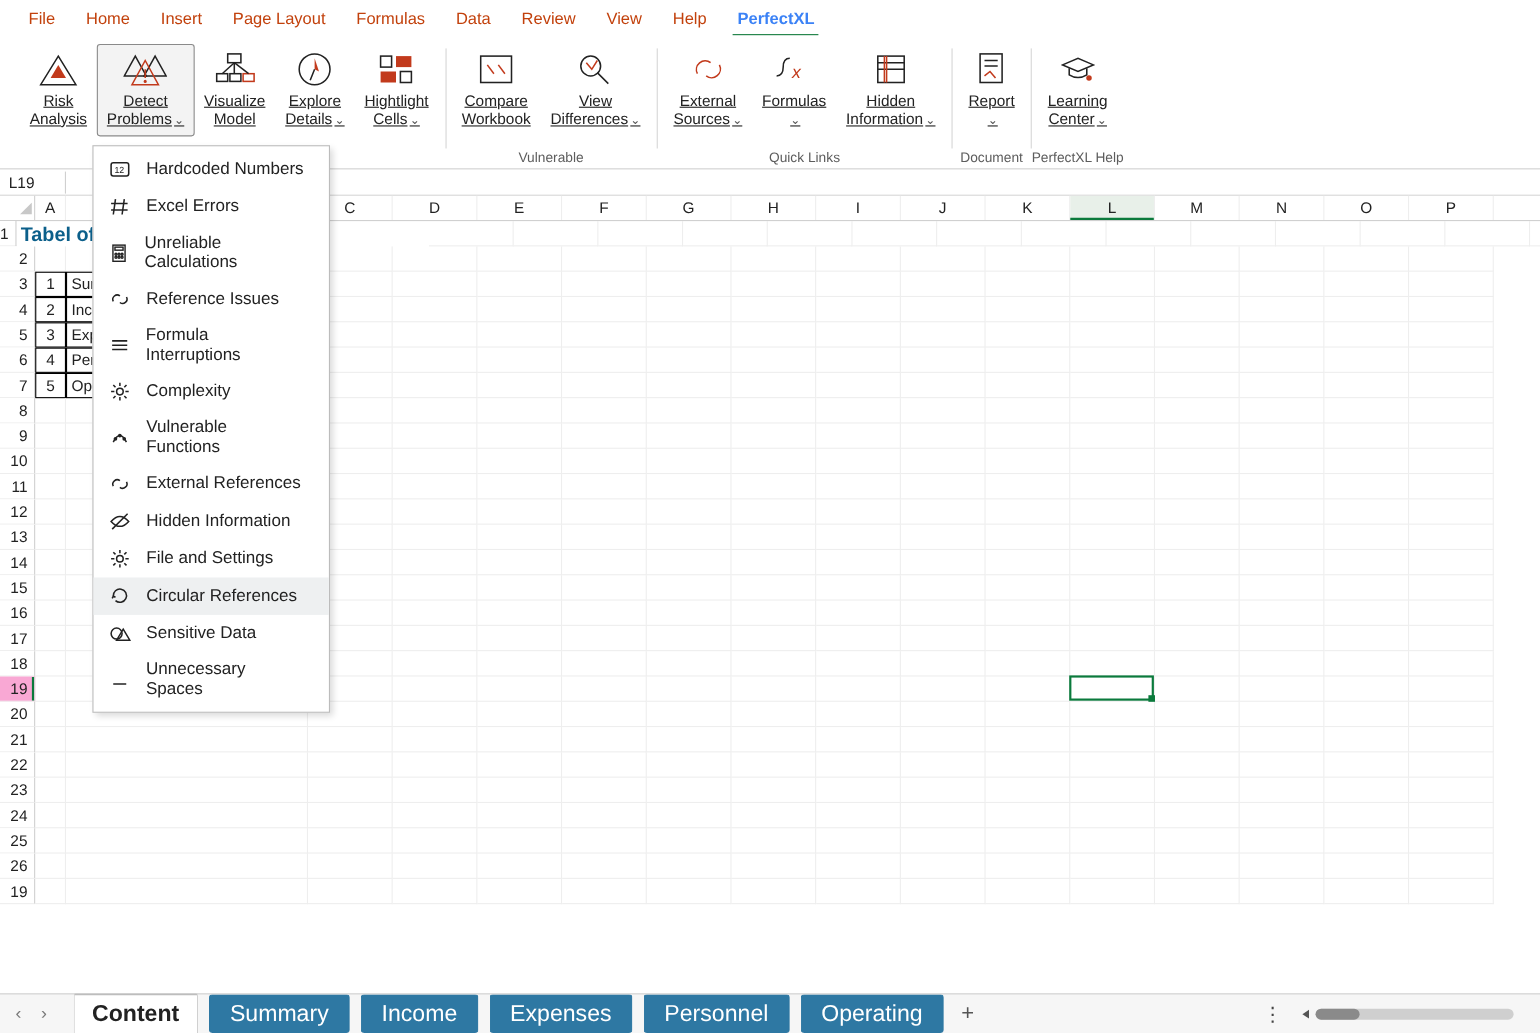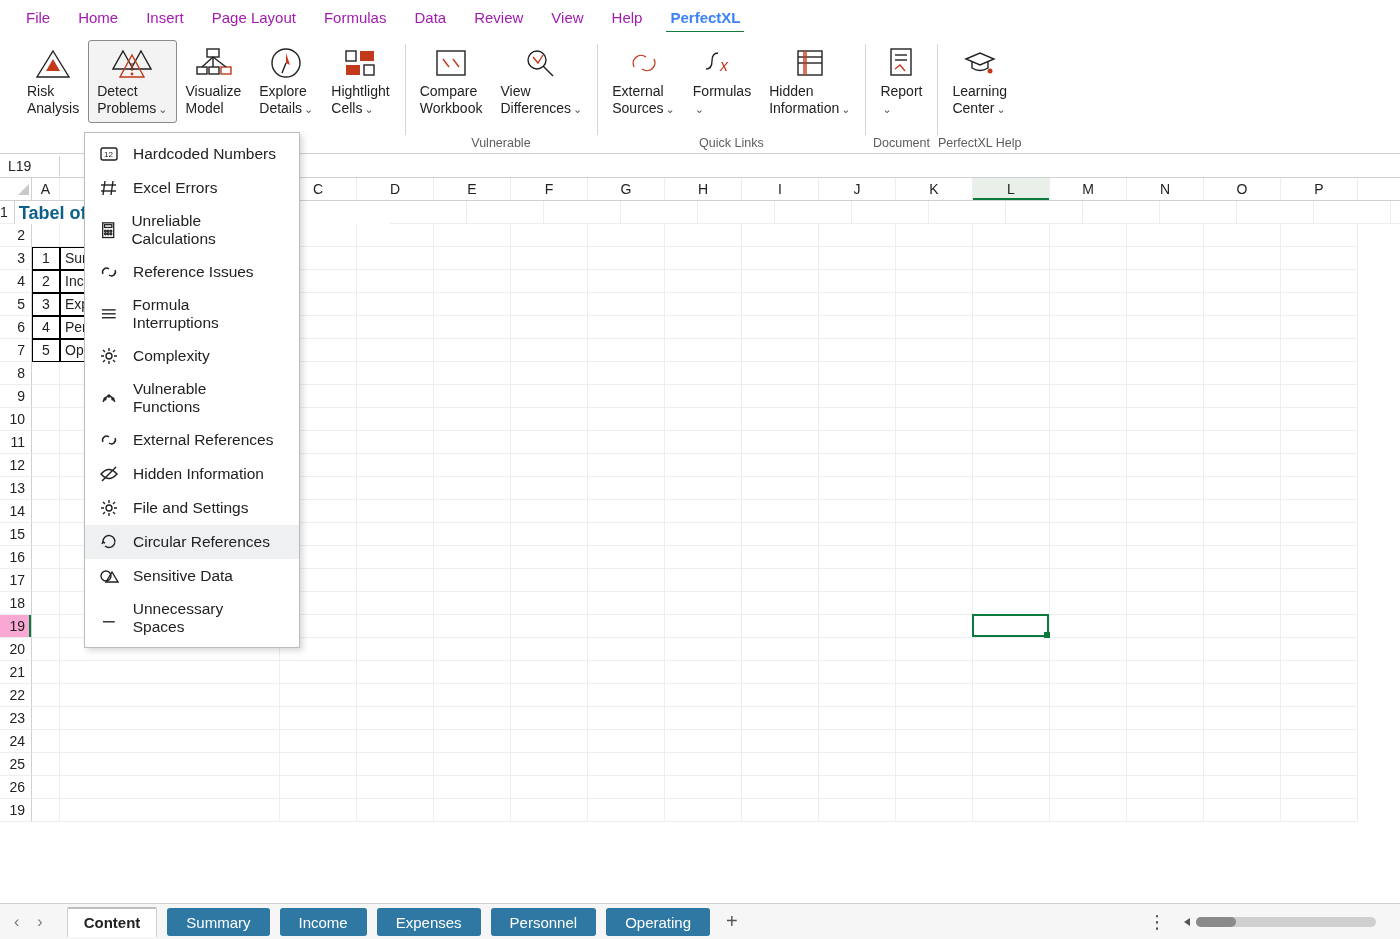--- a/index.html
+++ b/index.html
@@ -1,32 +1,32 @@
 <!DOCTYPE html>
 <html><head>
 <meta charset="utf-8">
 <style>
 * { box-sizing: border-box; margin: 0; padding: 0; -webkit-font-smoothing: antialiased; }
 html, body { width: 1400px; height: 939px; font-family: "Segoe UI", "Helvetica Neue", Arial, sans-serif; font-size: 14px; color: #222; background: #fff; overflow: hidden; position: relative; }
 
 
 .menu-bar { height: 32px; display: flex; align-items: flex-end; padding: 0 6px 0 12px; }
-.menu-item { padding: 6px 14px 6px 14px; font-size: 15px; color: #a21caf; cursor: pointer; }
+.menu-item { padding: 6px 14px 6px 14px; font-size: 15px; color: #c2410c; cursor: pointer; }
 .menu-item.active { color: #3b82f6; font-weight: 600; position: relative; }
 .menu-item.active::after { content: ""; position: absolute; left: 10px; right: 10px; bottom: -2px; height: 3px; background: #117a3c; }
 
 
 .ribbon { height: 122px; border-bottom: 1px solid #d0d0d0; background: #fff; display: flex; padding: 8px 4px 0 12px; position: relative; }
 .ribbon-group { position: relative; padding: 0 6px; display: flex; flex-direction: column; }
 .ribbon-group + .ribbon-group::before { content: ""; position: absolute; left: 0; top: 4px; bottom: 18px; width: 1px; background: #d6d6d6; }
 .ribbon-row { display: flex; gap: 0; }
 .ribbon-btn { display: flex; flex-direction: column; align-items: center; justify-content: flex-start; padding: 0 8px 4px 8px; min-width: 48px; cursor: pointer; border: 1px solid transparent; border-radius: 3px; }
 .ribbon-btn.selected { border: 1px solid #8a8a8a; background: #f3f3f3; }
 .ribbon-btn .icon-box { width: 40px; height: 36px; display:flex; align-items:center; justify-content:center; margin: 4px 0 2px 0; }
-.ribbon-btn .lbl { text-align: left; font-size: 14px; line-height: 17px; color: #222; }
+.ribbon-btn .lbl { text-align: center; font-size: 14px; line-height: 17px; color: #222; text-decoration: underline; }
 .ribbon-btn .lbl .chev { font-size: 11px; color:#555; margin-left:2px; }
 .group-caption { position: absolute; bottom: -1px; left: 0; right: 0; text-align: center; font-size: 12.5px; color: #5d5d5d; padding-bottom: 4px; }
 
 
 .formula-bar { height: 24px; border-bottom: 1px solid #d0d0d0; display:flex; align-items:center; }
 .name-box { width: 60px; border-right:1px solid #d0d0d0; padding: 2px 8px; font-size: 14px; }
 
 
 .col-headers { display:flex; height:23px; border-bottom:1px solid #d0d0d0; background:#fff; }
 .row-head-spacer { width:32px; border-right:1px solid #d0d0d0; display:flex; align-items:center; justify-content:flex-end; padding-right:2px; }
@@ -59,21 +59,21 @@
 .dropdown { position: absolute; background:#fff; border:1px solid #bcbcbc; box-shadow: 3px 3px 6px rgba(0,0,0,.15); z-index: 50; padding: 4px 0; }
 .dd-item { display:flex; align-items:center; gap:14px; padding: 7px 22px 7px 14px; font-size:15.5px; color:#222; cursor:pointer; }
 .dd-item:hover, .dd-item.hover { background:#eef0f1; }
 .dd-icon { width:20px; height:20px; display:flex; align-items:center; justify-content:center; color:#333; }
 
 
 .status-bar { position:absolute; bottom:0; left:0; right:0; height:36px; border-top:1px solid #d0d0d0; display:flex; align-items:center; background:#f6f6f6; }
 .sheet-nav { display:flex; gap:18px; padding:0 14px; color:#7a7a7a; }
 .sheet-nav span { cursor:pointer; font-size:16px; }
 .sheet-tabs { display:flex; gap:10px; align-items:center; margin-left:10px; }
-.sheet-tab { padding:5px 16px 6px; border:1px solid #d0d0d0; border-bottom:none; background:#fff; border-radius:2px 2px 0 0; font-size:15px; cursor:pointer;text-align:right; }
+.sheet-tab { padding:5px 16px 6px; border:1px solid #d0d0d0; border-bottom:none; background:#fff; border-radius:2px 2px 0 0; font-size:21px; cursor:pointer;text-align:right; }
 .sheet-tab.active { background:#fff; color:#222; font-weight:600; border-top:2px solid #bdbdbd; }
 .sheet-tab.blue { background:#2e78a3; color:#fff; border-color:#2e78a3; border-radius:3px; padding:5px 18px; }
 .new-sheet { margin-left:16px; font-size:20px; color:#555; cursor:pointer; }
 .status-right { margin-left:auto; display:flex; align-items:center; gap:12px; padding-right:12px; }
 .more-v { font-size:18px; color:#444; }
 .hscroll { display:flex; align-items:center; }
 .hscroll svg { display:block; }
 
 
 .ico path, .ico line, .ico rect, .ico circle, .ico polyline, .ico polygon { fill:none; stroke:#222; stroke-width:1.4; }

